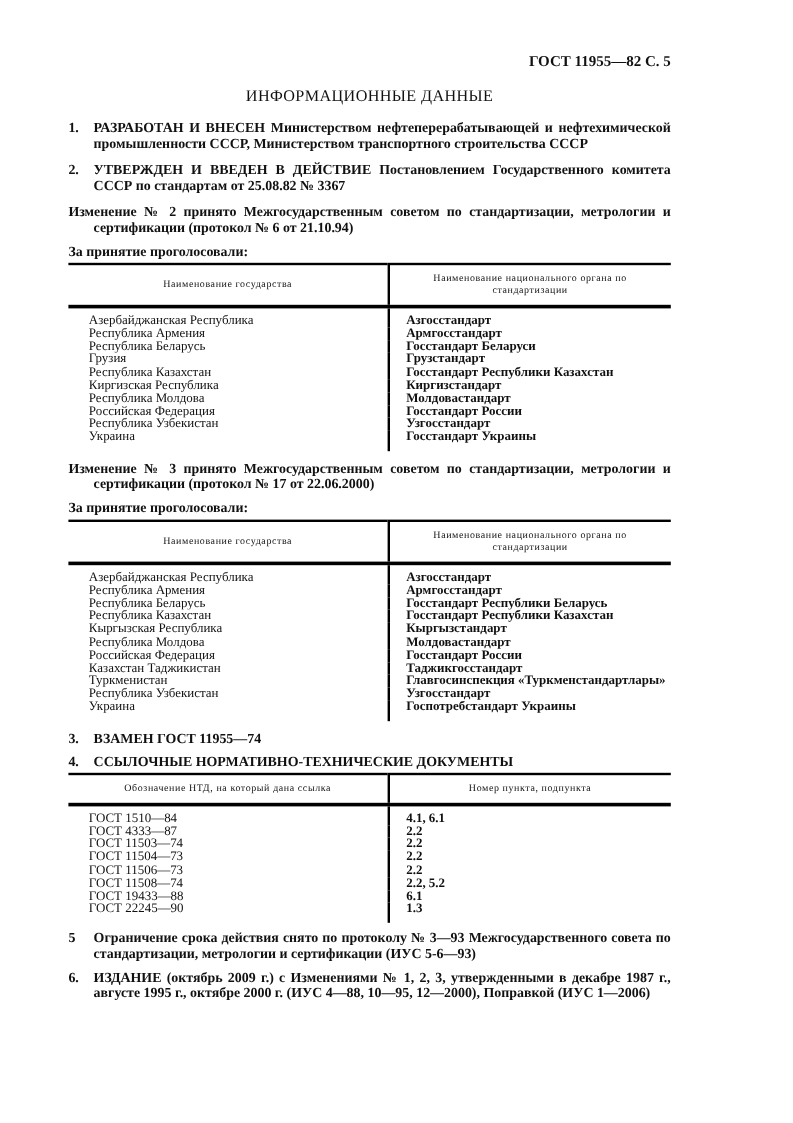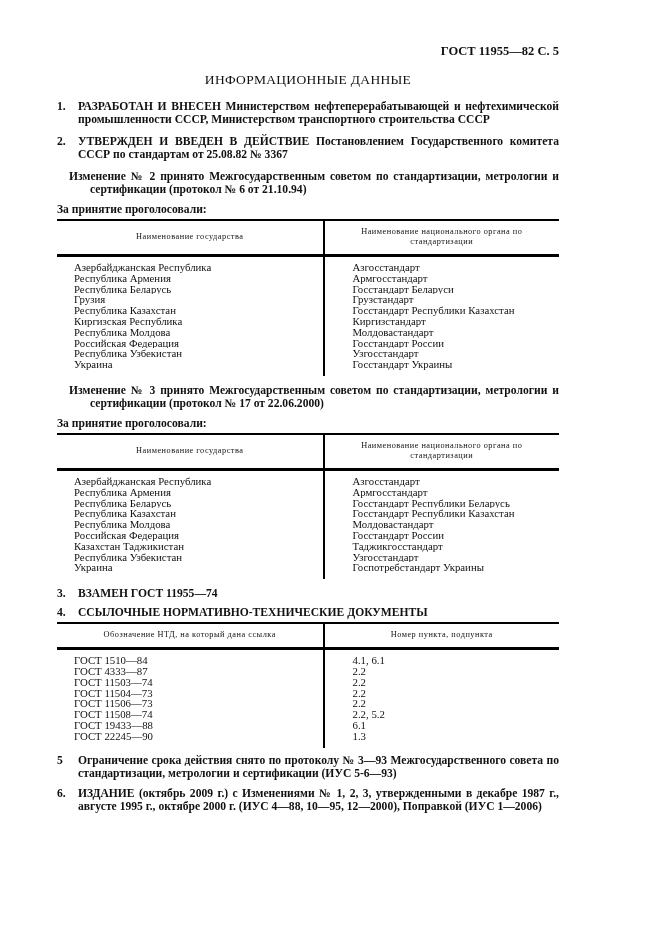--- a/index.html
+++ b/index.html
@@ -49,21 +49,21 @@
     left: 0;
     top: 0;
   }
   .hang {
     font-weight: bold;
     font-size: 11.6px;
     line-height: 13px;
     text-align: justify;
     padding-left: 21px;
     text-indent: -21px;
-    margin: 9px 0 0 12px;
+    margin: 9px 0 0 0;
   }
   .label {
     font-weight: bold;
     font-size: 11.6px;
     line-height: 13px;
     margin: 7px 0 0 0;
   }
   table.gost-table {
     width: 100%;
     border-collapse: collapse;
@@ -86,21 +86,21 @@
   }
   table.gost-table td {
     font-size: 10.8px;
     line-height: 10.8px;
     padding: 0;
     vertical-align: top;
     white-space: nowrap;
     overflow: hidden;
   }
   table.gost-table td.c1 { padding-left: 17px; }
-  table.gost-table td.c2 { padding-left: 28px; }
+  table.gost-table td.c2 { padding-left: 14px; font-weight: bold; }
   table.gost-table tbody tr:first-child td { padding-top: 5px; }
   table.gost-table tbody tr:last-child td { padding-bottom: 6px; }
   .after-table { margin-top: 8px; }
   .mt4 { margin-top: 4px; }
   .mt6 { margin-top: 6px; }
   .mt7 { margin-top: 7px; }
 </style>
 </head>
 <body>
 
@@ -197,30 +197,38 @@
         </tr>
         <tr>
           <td class="c1">Республика Беларусь</td>
           <td class="c2">Госстандарт Республики Беларусь</td>
         </tr>
         <tr>
           <td class="c1">Республика Казахстан</td>
           <td class="c2">Госстандарт Республики Казахстан</td>
         </tr>
         <tr>
+          <td class="c1">Кыргызская Республика</td>
+          <td class="c2">Кыргызстандарт</td>
+        </tr>
+        <tr>
           <td class="c1">Республика Молдова</td>
           <td class="c2">Молдовастандарт</td>
         </tr>
         <tr>
           <td class="c1">Российская Федерация</td>
           <td class="c2">Госстандарт России</td>
         </tr>
         <tr>
           <td class="c1">Казахстан Таджикистан</td>
           <td class="c2">Таджикгосстандарт</td>
+        </tr>
+        <tr>
+          <td class="c1">Туркменистан</td>
+          <td class="c2">Главгосинспекция «Туркменстандартлары»</td>
         </tr>
         <tr>
           <td class="c1">Республика Узбекистан</td>
           <td class="c2">Узгосстандарт</td>
         </tr>
         <tr>
           <td class="c1">Украина</td>
           <td class="c2">Госпотребстандарт Украины</td>
         </tr>
       </tbody>

